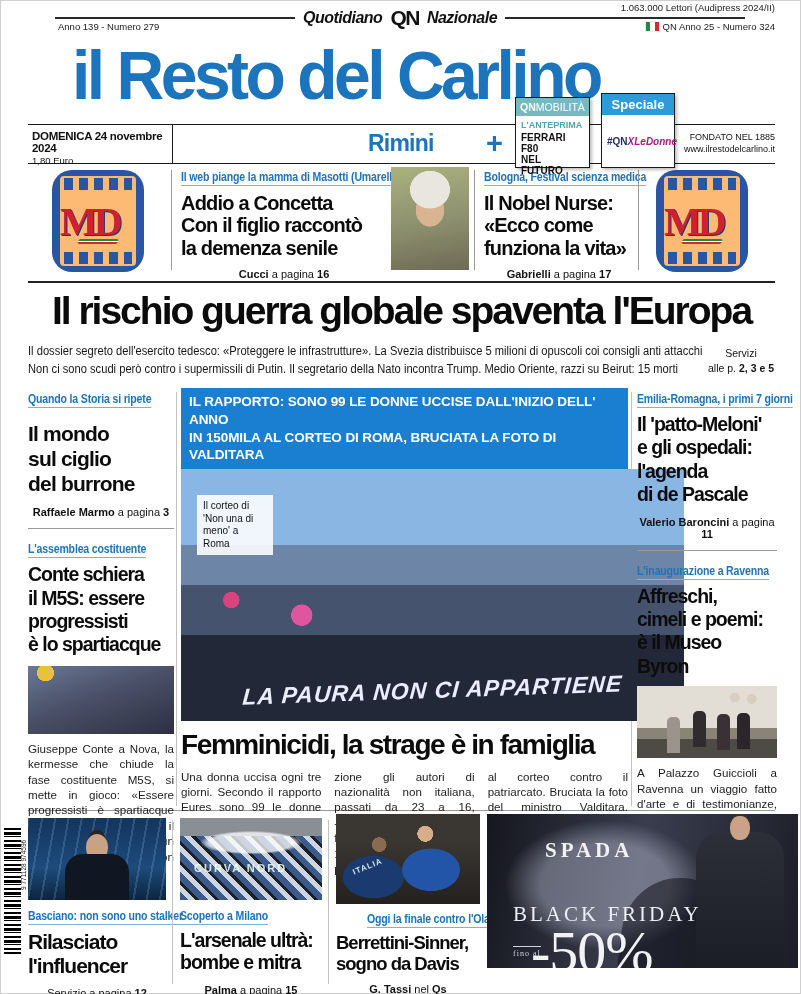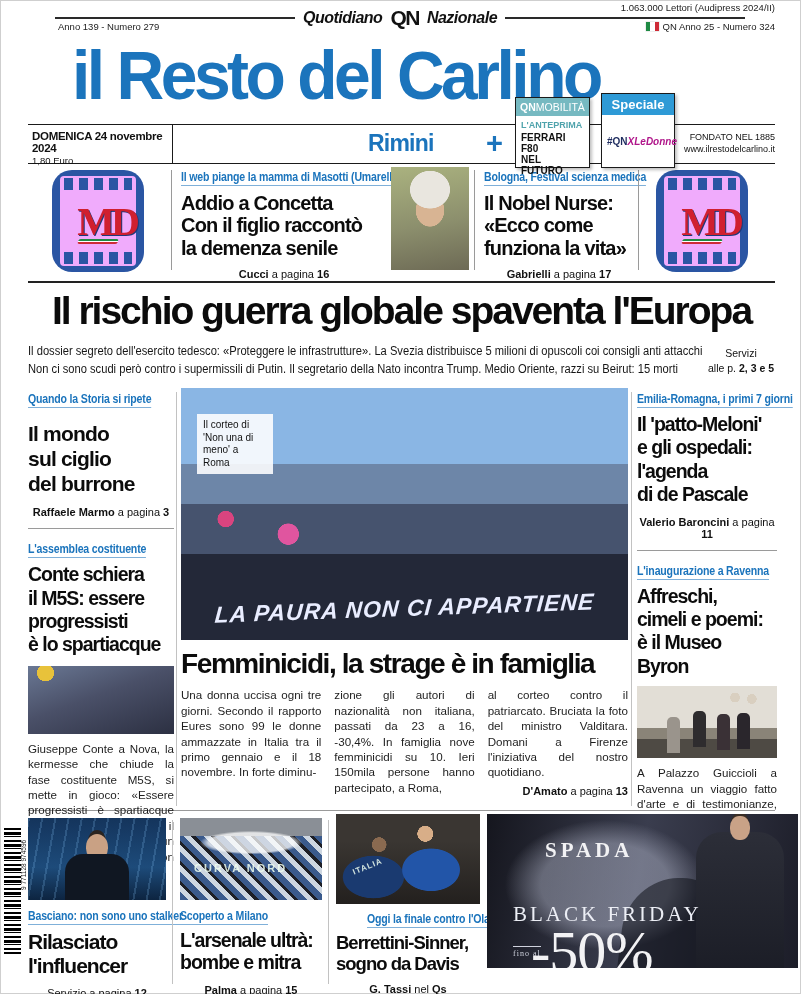--- a/index.html
+++ b/index.html
@@ -88,22 +88,22 @@
       radial-gradient(ellipse 36% 40% at 26% 70%,#1a3a70 0 58%,transparent 60%),
       linear-gradient(180deg,#3a3632 0 30%,#23201e 100%);}
   .ph-label{position:absolute;color:rgba(240,255,240,.85);font-weight:bold;letter-spacing:2px;}
   .caption-box{position:absolute;left:16px;top:26px;width:64px;background:rgba(255,255,255,.88);
       font-size:10px;line-height:1.25;padding:5px 6px;color:#111;}
   .banner-text{position:absolute;left:4%;bottom:7%;width:92%;color:#e9edff;font-weight:bold;font-style:italic;
       font-size:23px;letter-spacing:1px;transform:rotate(-2deg) skewX(-6deg);text-align:center;white-space:nowrap;}
 
   
   .md{position:absolute;width:92px;height:102px;background:#2a55a3;border-radius:20px;}
-  .md-inner{position:absolute;left:8px;right:8px;top:6px;bottom:6px;background:#f0abfc;border-radius:4px;
-      display:flex;align-items:center;justify-content:flex-end;}
+  .md-inner{position:absolute;left:8px;right:8px;top:6px;bottom:6px;background:#fdba74;border-radius:4px;
+      display:flex;align-items:center;justify-content:flex-start;}
   .md-inner::before,.md-inner::after{content:"";position:absolute;left:4px;right:4px;height:12px;
       background:repeating-linear-gradient(90deg,#2a55a3 0 9px,transparent 9px 15px);}
   .md-inner::before{top:2px;} .md-inner::after{bottom:2px;}
   .md-text{font-weight:900;font-size:40px;letter-spacing:-4px;color:#d01f2f;
       text-shadow:1px 1px 0 #1d3a7a;font-family:"Liberation Serif",serif;}
   .md-swoosh{position:absolute;bottom:22px;left:50%;width:40px;height:5px;margin-left:-20px;transform:skewX(-18deg);
       background:linear-gradient(180deg,#1f8a44 0 33%,#fff 33% 66%,#ce2b37 66% 100%);border-radius:2px;}
 
   
   .blue-banner{background:#1a7fd1;color:#fff;font-weight:bold;font-size:13.5px;line-height:1.32;
@@ -246,21 +246,23 @@
     <div class="hl pre" style="font-size:19.5px;line-height:1.2;margin-top:5px;letter-spacing:-1px;">Conte schiera
 il M5S: essere
 progressisti
 è lo spartiacque</div>
     <div class="photo ph-crowd" style="width:146px;height:68px;margin-top:9px;"></div>
     <div class="body-text" style="margin-top:7px;">Giuseppe Conte a Nova, la kermesse che chiude la fase costituente M5S, si mette in gioco: «Essere progressisti è spartiacque decisivo». Raggiunto il quorum tra gli iscritti: un punto anti Grillo. Ma non mancano le contestazioni.</div>
     <div class="byline" style="margin-top:6px;"><b>C. Rossi</b><span> alle pagine </span><b>6 e 7</b></div>
   </div>
 
   <div class="abs" style="left:181px;top:388px;width:447px;">
-    <div class="photo ph-protest" style="width:447px;height:252px;">
+    <div class="blue-banner pre">IL RAPPORTO: SONO 99 LE DONNE UCCISE DALL'INIZIO DELL' ANNO
+IN 150MILA AL CORTEO DI ROMA, BRUCIATA LA FOTO DI VALDITARA</div>
+    <div class="photo ph-protest" style="width:503px;height:252px;">
       <div class="caption-box">Il corteo di 'Non una di meno' a Roma</div>
       <div class="banner-text">LA PAURA NON CI APPARTIENE</div>
     </div>
     <div class="hl" style="font-size:28px;letter-spacing:-1.4px;margin-top:8px;">Femminicidi, la strage è in famiglia</div>
     <div style="display:flex;gap:13px;margin-top:8px;">
       <div class="body-text" style="flex:1;">Una donna uccisa ogni tre giorni. Secondo il rapporto Eures sono 99 le donne ammazzate in Italia tra il primo gennaio e il 18 novembre. In forte diminu-</div>
       <div class="body-text" style="flex:1;">zione gli autori di nazionalità non italiana, passati da 23 a 16, -30,4%. In famiglia nove femminicidi su 10. Ieri 150mila persone hanno partecipato, a Roma,</div>
       <div style="flex:1;">
         <div class="body-text">al corteo contro il patriarcato. Bruciata la foto del ministro Valditara. Domani a Firenze l'iniziativa del nostro quotidiano.</div>
         <div class="byline" style="text-align:right;margin-top:5px;"><b>D'Amato</b><span> a pagina </span><b>13</b></div>

